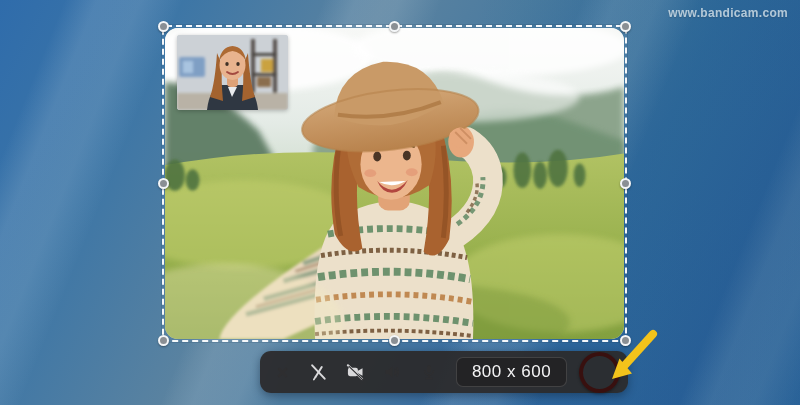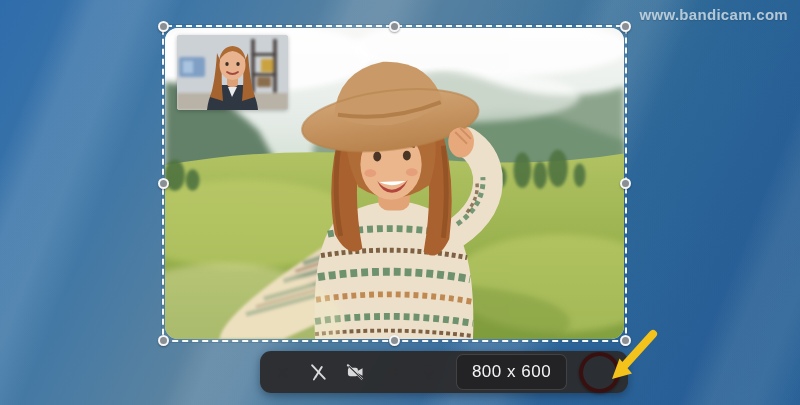--- a/index.html
+++ b/index.html
@@ -16,21 +16,21 @@
         rgba(255,255,255,0.00) 170px 240px),
       linear-gradient(118deg, #2f6cab 0%, #3d76a6 18%, #5b83a0 38%, #4b7ba0 52%, #2f649f 72%, #2a5a9e 88%, #2f62a4 100%);
   }
   .desktop::after{ 
     content:""; position:absolute; inset:0;
     background:linear-gradient(100deg, rgba(0,0,0,0) 55%, rgba(35,110,130,0.25) 80%, rgba(30,100,125,0.3) 100%);
   }
 
   .watermark {
     position:absolute; top:6px; right:12px; z-index:40;
-    font-size:15px; font-weight:bold; letter-spacing:0.3px;
+    font-size:12px; font-weight:bold; letter-spacing:0.3px;
     color:rgba(218,231,238,0.78);
     text-shadow:0 1px 1px rgba(40,70,95,0.35);
   }
 
   
   .selection {
     position:absolute; left:162px; top:25px; width:465px; height:317px; z-index:10;
     border:2px dashed rgba(255,255,255,0.95);
     border-radius:4px;
     box-shadow:0 0 0 1px rgba(30,60,90,0.18);
@@ -80,21 +80,21 @@
   .btn-fill {
     width:34px; height:34px; border-radius:50%;
     background:#98989d; border:none;
     display:flex; align-items:center; justify-content:center;
     margin-right:3px; overflow:hidden;
   }
   .btn-mic {
     background:linear-gradient(to bottom, #98989d 0 63%, #f0908c 63% 100%);
   }
   .size-box {
-    width:126px; height:36px; margin-left:7px;
+    width:126px; height:30px; margin-left:7px;
     background:#232325; border:1px solid rgba(255,255,255,0.14); border-radius:7px;
     color:#f4f4f5; font-size:17px; letter-spacing:0.5px;
     display:flex; align-items:center; justify-content:center;
   }
   .btn-record {
     width:41px; height:41px; border-radius:50%; margin-left:12px;
     background:#ef4d4c;
     border:3px solid #f3f3f4;
     box-shadow: inset 0 0 0 4px #38100f, 0 1px 3px rgba(0,0,0,0.4);
   }

